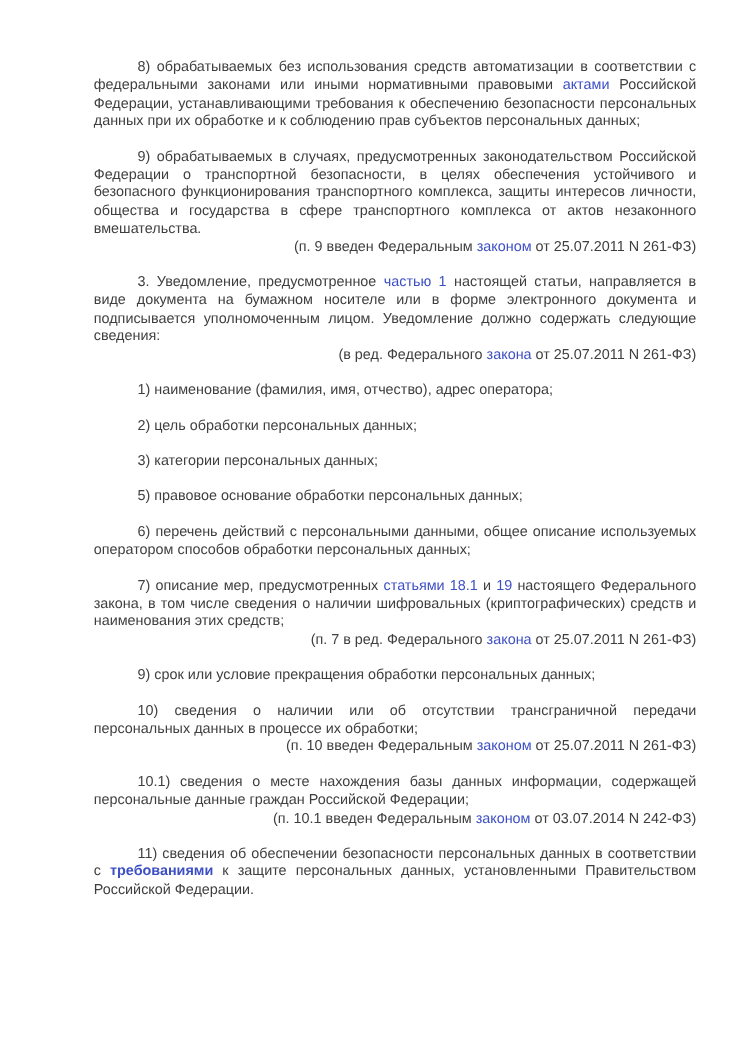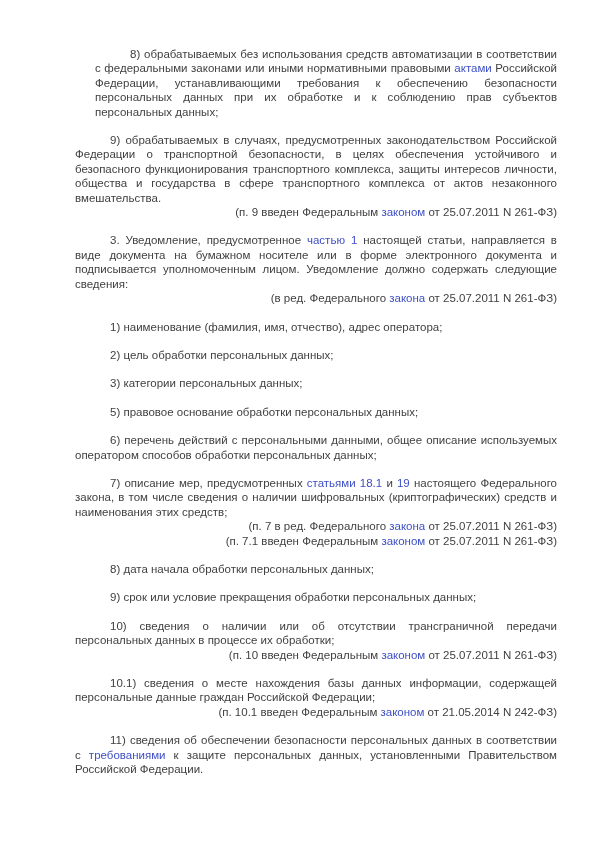--- a/index.html
+++ b/index.html
@@ -28,21 +28,20 @@
     margin: 0;
     padding: 0;
   }
   p.para.body {
     text-align: justify;
     text-indent: 35px;
     margin-top: 14px;
   }
   p.para.body:first-child {
     margin-top: 0;
-    margin-left: 20px;
   }
   p.para.note {
     text-align: right;
     text-indent: 0;
     margin-top: 0;
   }
   a.ref-link {
     color: #3d4fc4;
     text-decoration: none;
     cursor: pointer;
@@ -58,22 +57,20 @@
       <p class="para note"><span>(п. 9 введен Федеральным </span><a class="ref-link" href="#" style="color: rgb(61, 79, 196);">законом</a><span> от 25.07.2011 N 261-ФЗ)</span></p>
       <p class="para body"><span>3. Уведомление, предусмотренное </span><a class="ref-link" href="#" style="color: rgb(61, 79, 196);">частью 1</a><span> настоящей статьи, направляется в виде документа на бумажном носителе или в форме электронного документа и подписывается уполномоченным лицом. Уведомление должно содержать следующие сведения:</span></p>
       <p class="para note"><span>(в ред. Федерального </span><a class="ref-link" href="#" style="color: rgb(61, 79, 196);">закона</a><span> от 25.07.2011 N 261-ФЗ)</span></p>
       <p class="para body"><span>1) наименование (фамилия, имя, отчество), адрес оператора;</span></p>
       <p class="para body"><span>2) цель обработки персональных данных;</span></p>
       <p class="para body"><span>3) категории персональных данных;</span></p>
       <p class="para body"><span>5) правовое основание обработки персональных данных;</span></p>
       <p class="para body"><span>6) перечень действий с персональными данными, общее описание используемых оператором способов обработки персональных данных;</span></p>
       <p class="para body"><span>7) описание мер, предусмотренных </span><a class="ref-link" href="#" style="color: rgb(61, 79, 196);">статьями 18.1</a><span> и </span><a class="ref-link" href="#" style="color: rgb(61, 79, 196);">19</a><span> настоящего Федерального закона, в том числе сведения о наличии шифровальных (криптографических) средств и наименования этих средств;</span></p>
       <p class="para note"><span>(п. 7 в ред. Федерального </span><a class="ref-link" href="#" style="color: rgb(61, 79, 196);">закона</a><span> от 25.07.2011 N 261-ФЗ)</span></p>
-      <p class="para note"><span>(п. 7.1 введен Федеральным </span><a class="ref-link" href="#" style="color: rgb(61, 79, 196);">законом</a><span> от 25.07.2011 N 261-ФЗ)</span></p>
-      <p class="para body"><span>8) дата начала обработки персональных данных;</span></p>
       <p class="para body"><span>9) срок или условие прекращения обработки персональных данных;</span></p>
       <p class="para body"><span>10) сведения о наличии или об отсутствии трансграничной передачи персональных данных в процессе их обработки;</span></p>
       <p class="para note"><span>(п. 10 введен Федеральным </span><a class="ref-link" href="#" style="color: rgb(61, 79, 196);">законом</a><span> от 25.07.2011 N 261-ФЗ)</span></p>
       <p class="para body"><span>10.1) сведения о месте нахождения базы данных информации, содержащей персональные данные граждан Российской Федерации;</span></p>
-      <p class="para note"><span>(п. 10.1 введен Федеральным </span><a class="ref-link" href="#" style="color: rgb(61, 79, 196);">законом</a><span> от 21.05.2014 N 242-ФЗ)</span></p>
-      <p class="para body"><span>11) сведения об обеспечении безопасности персональных данных в соответствии с </span><a class="ref-link" href="#" style="color: rgb(61, 79, 196);">требованиями</a><span> к защите персональных данных, установленными Правительством Российской Федерации.</span></p>
+      <p class="para note"><span>(п. 10.1 введен Федеральным </span><a class="ref-link" href="#" style="color: rgb(61, 79, 196);">законом</a><span> от 03.07.2014 N 242-ФЗ)</span></p>
+      <p class="para body"><span>11) сведения об обеспечении безопасности персональных данных в соответствии с </span><a class="ref-link" href="#" style="color: rgb(61, 79, 196); font-weight: bold;">требованиями</a><span> к защите персональных данных, установленными Правительством Российской Федерации.</span></p>
     </div>
 </div>
 
 </body></html>

